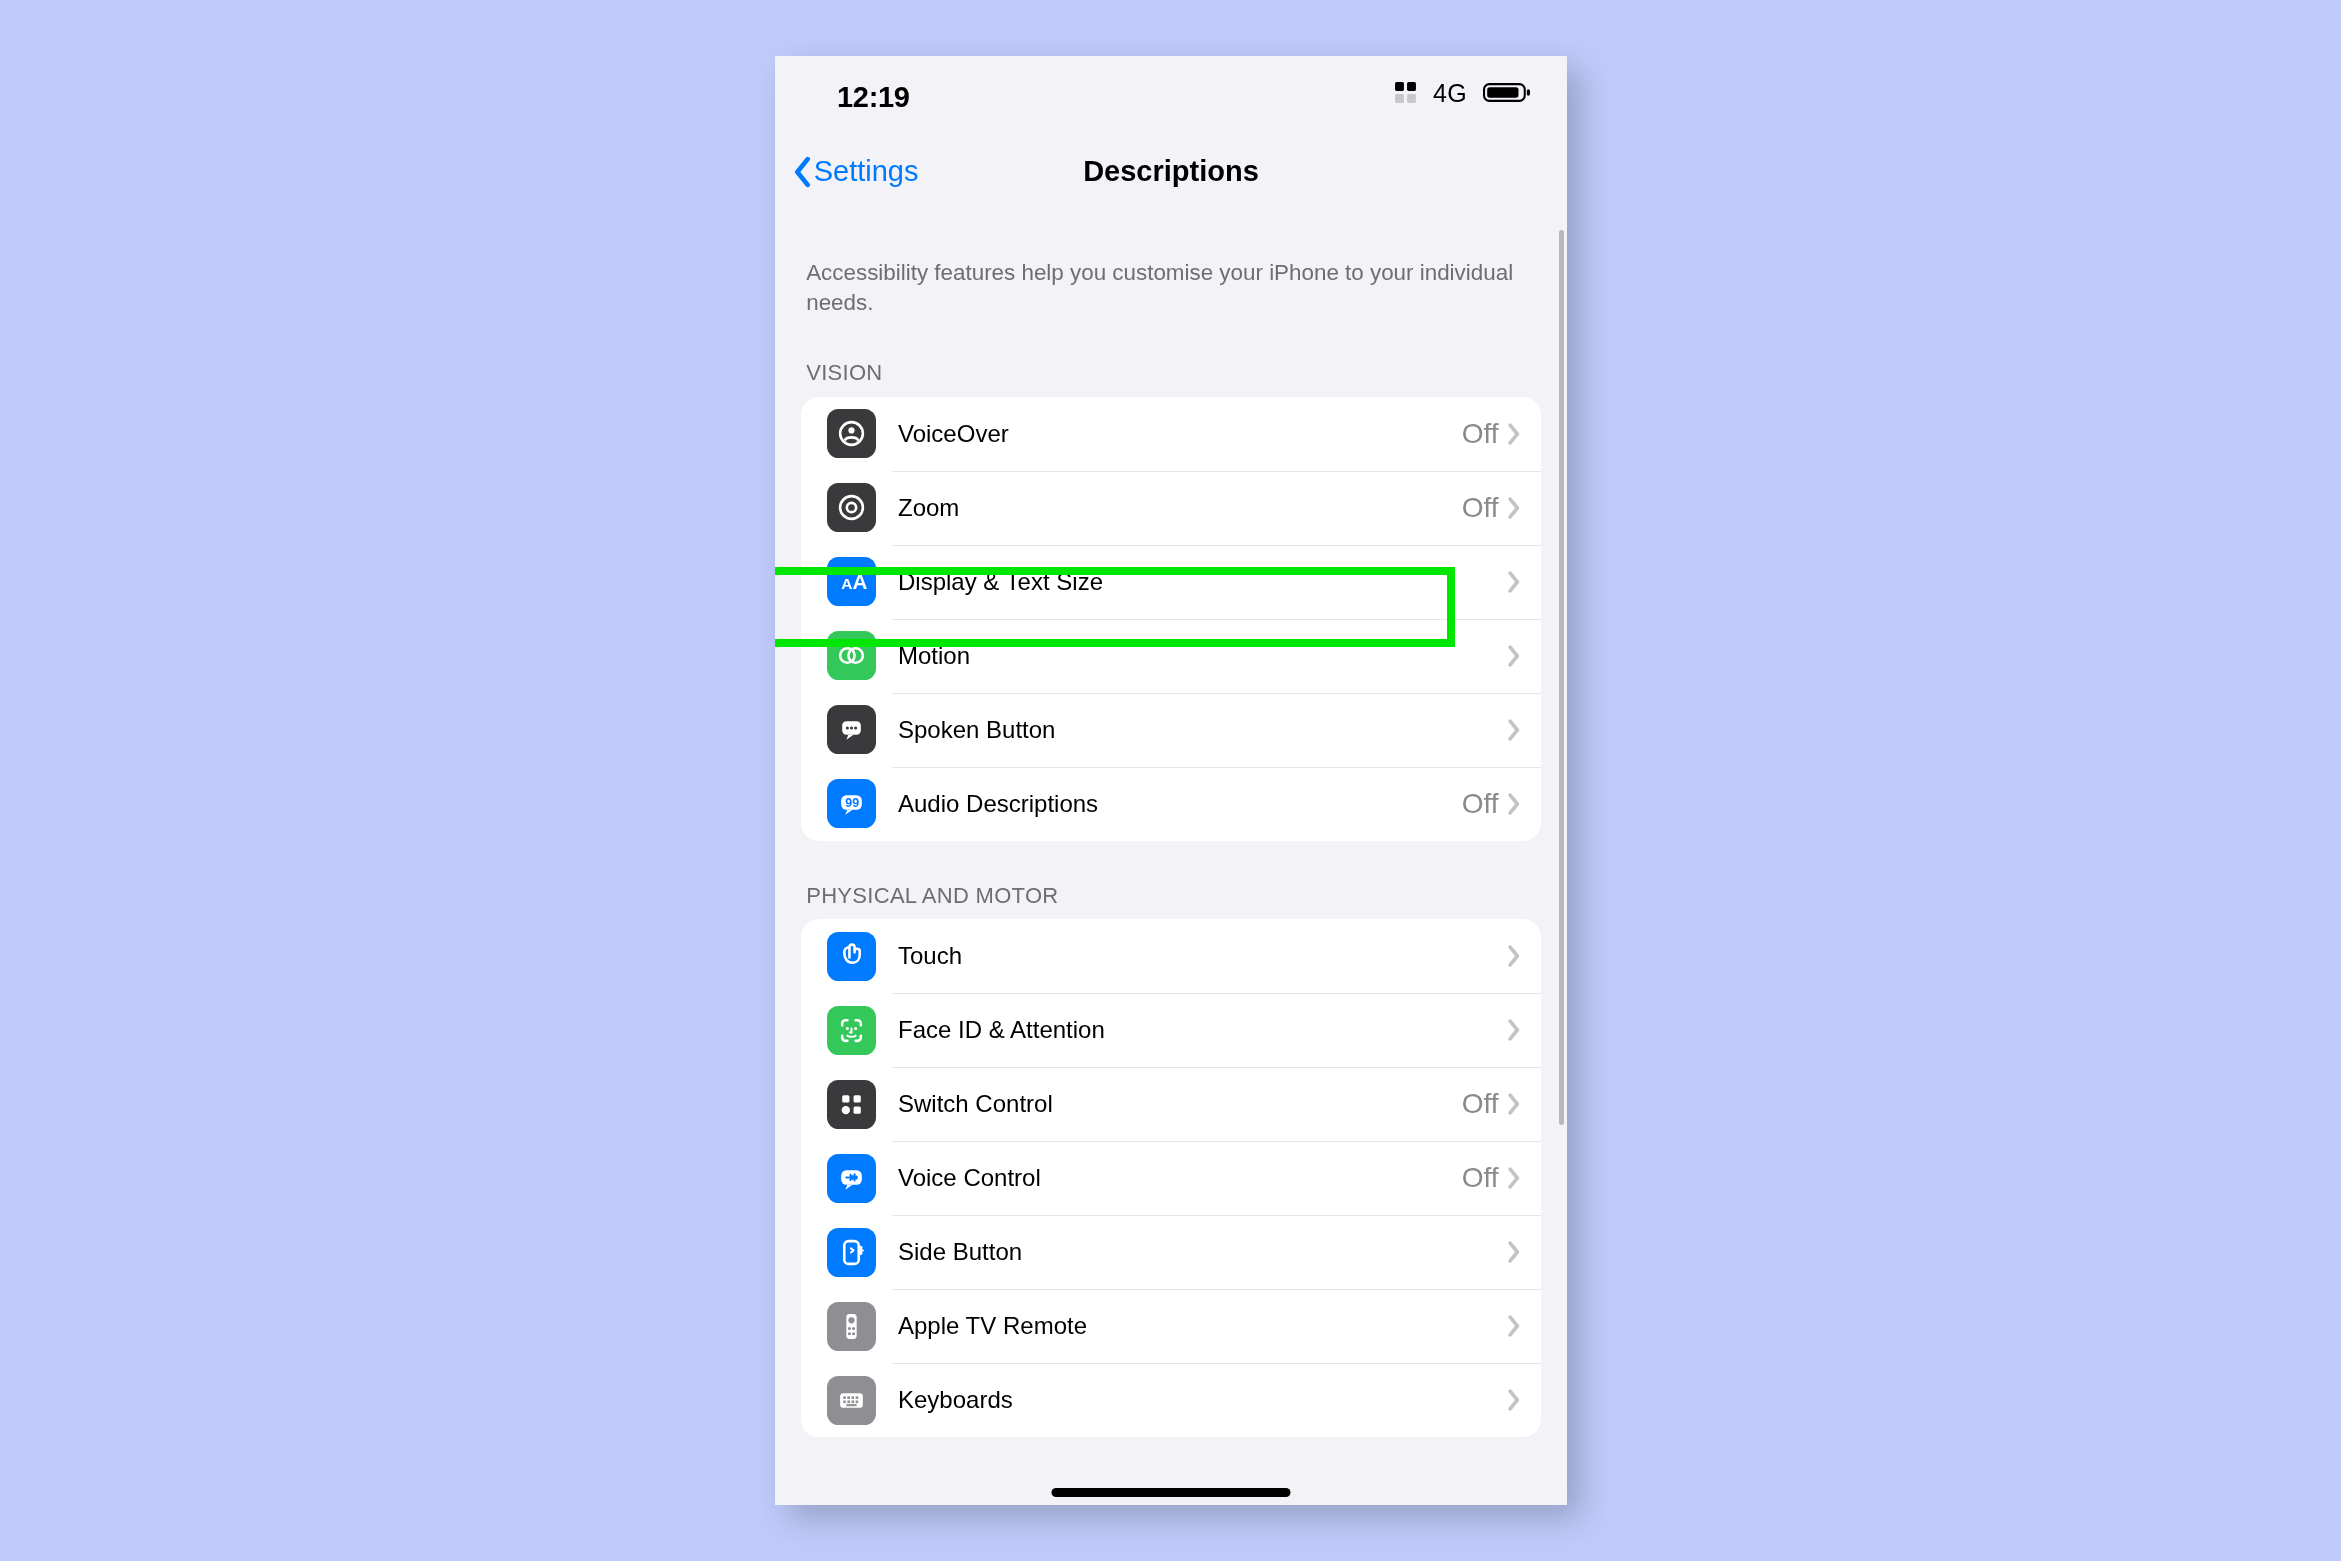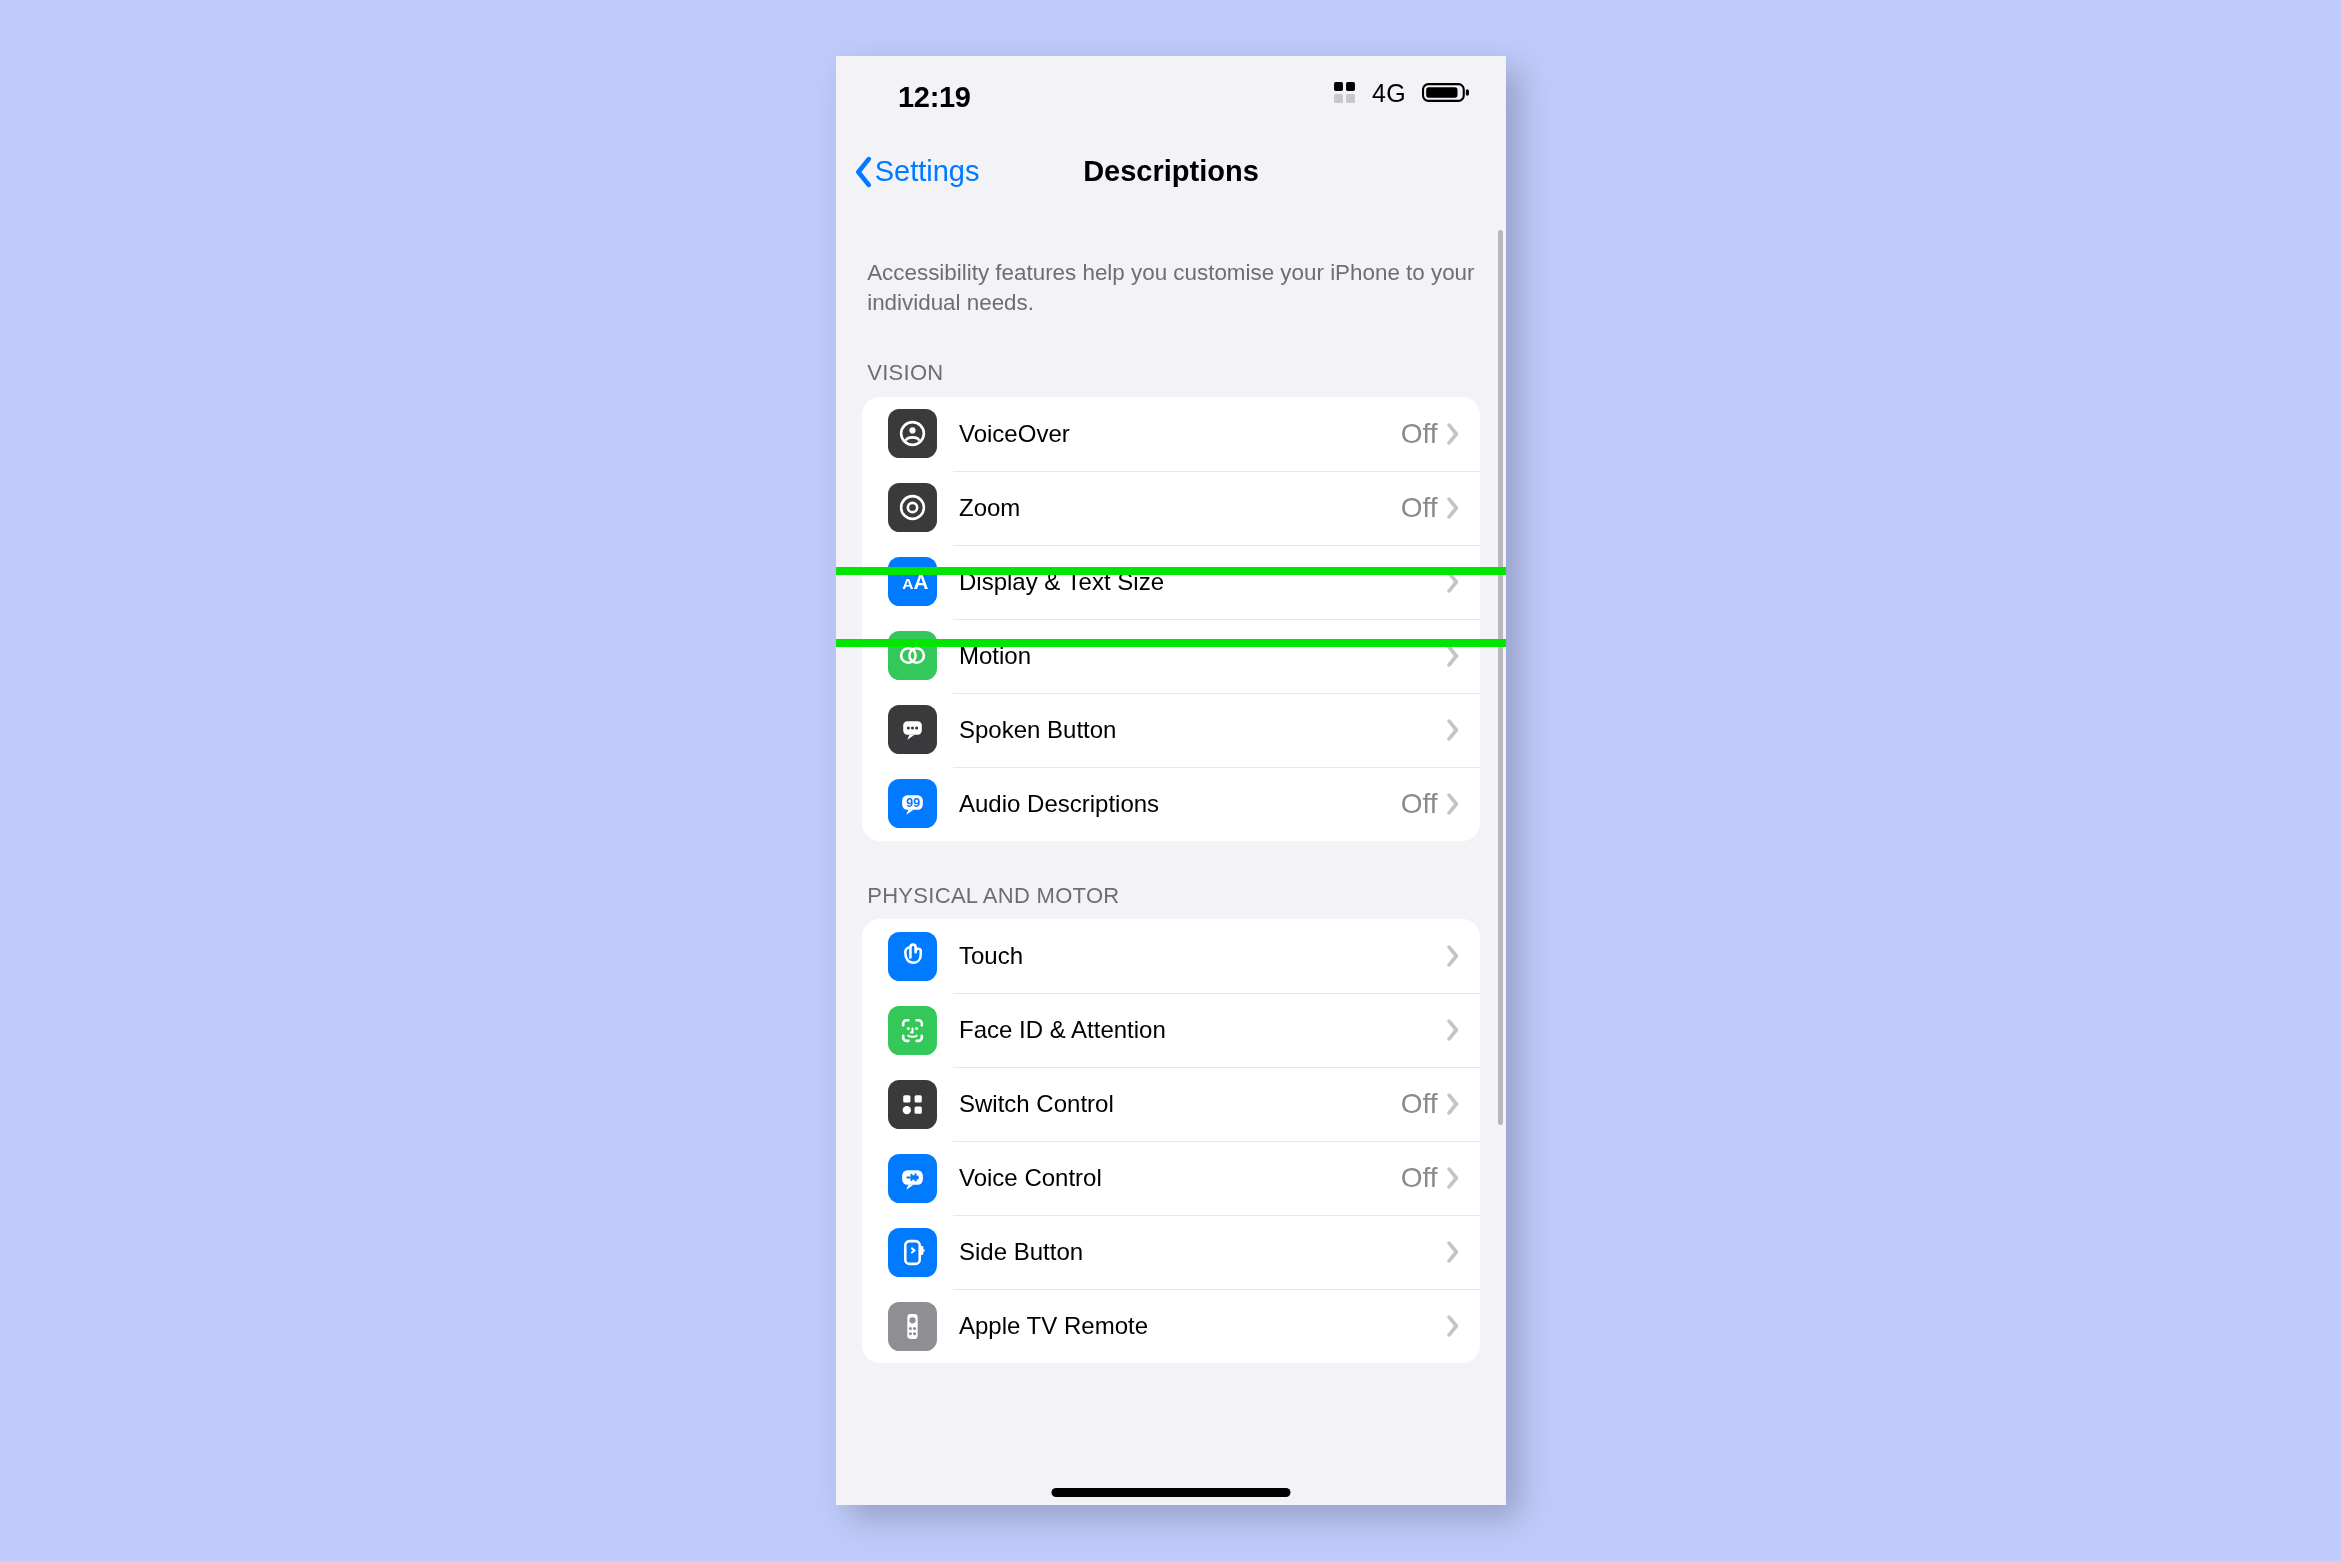--- a/index.html
+++ b/index.html
@@ -21,21 +21,21 @@
   *{box-sizing:border-box;-webkit-font-smoothing:antialiased}
   html,body{margin:0;padding:0}
   body{
     width:2342px;height:1561px;
     background:var(--bg-outer);
     font-family:-apple-system,"SF Pro Text","Helvetica Neue",Helvetica,Arial,sans-serif;
     color:var(--text);
   }
   .stage{width:2342px;height:1561px;display:flex;align-items:center;justify-content:center}
   .phone{
-    width:670px;height:1449px;
+    width:792px;height:1449px;
     background:var(--bg-phone);
     position:relative;
     box-shadow:13px 13px 31px rgba(0,0,0,.22);
     overflow:hidden;
   }
 
   
   .status{position:absolute;left:0;right:0;top:0;height:68px}
   .status-time{
     position:absolute;left:62px;top:25px;
@@ -340,20 +340,45 @@
             </div>
             <div class="row-label">Apple TV Remote</div>
             <div class="row-status"></div>
             <div class="row-chev">
                 <svg width="13.5" height="22" viewBox="0 0 26 42">
                   <path d="M6 4 L20 21 L6 38" fill="none" stroke="#C4C4C7" stroke-width="7" stroke-linecap="round" stroke-linejoin="round"></path>
                 </svg>
               </div>
           </div>
 
+          <div class="row">
+            <div class="row-icon ic-grey">
+              <svg width="31" height="31" viewBox="0 0 60 60">
+                  <rect x="8" y="16" width="44" height="28" rx="6" fill="#fff"></rect>
+                  <g fill="#8E8E93">
+                    <rect x="14" y="22" width="5" height="5"></rect>
+                    <rect x="22" y="22" width="5" height="5"></rect>
+                    <rect x="30" y="22" width="5" height="5"></rect>
+                    <rect x="38" y="22" width="5" height="5"></rect>
+                    <rect x="14" y="30" width="5" height="5"></rect>
+                    <rect x="22" y="30" width="5" height="5"></rect>
+                    <rect x="30" y="30" width="5" height="5"></rect>
+                    <rect x="38" y="30" width="5" height="5"></rect>
+                    <rect x="20" y="37" width="20" height="4"></rect>
+                  </g>
+                </svg>
+            </div>
+            <div class="row-label">Keyboards</div>
+            <div class="row-status"></div>
+            <div class="row-chev">
+                <svg width="13.5" height="22" viewBox="0 0 26 42">
+                  <path d="M6 4 L20 21 L6 38" fill="none" stroke="#C4C4C7" stroke-width="7" stroke-linecap="round" stroke-linejoin="round"></path>
+                </svg>
+              </div>
+          </div>
 
         </div>
 
       </div>
 
       <div class="hl" style="left:-13.5px;top:350px;width:693px;height:80px"></div>
     </div>
 
     <div class="home-indicator"></div>
   </div>

